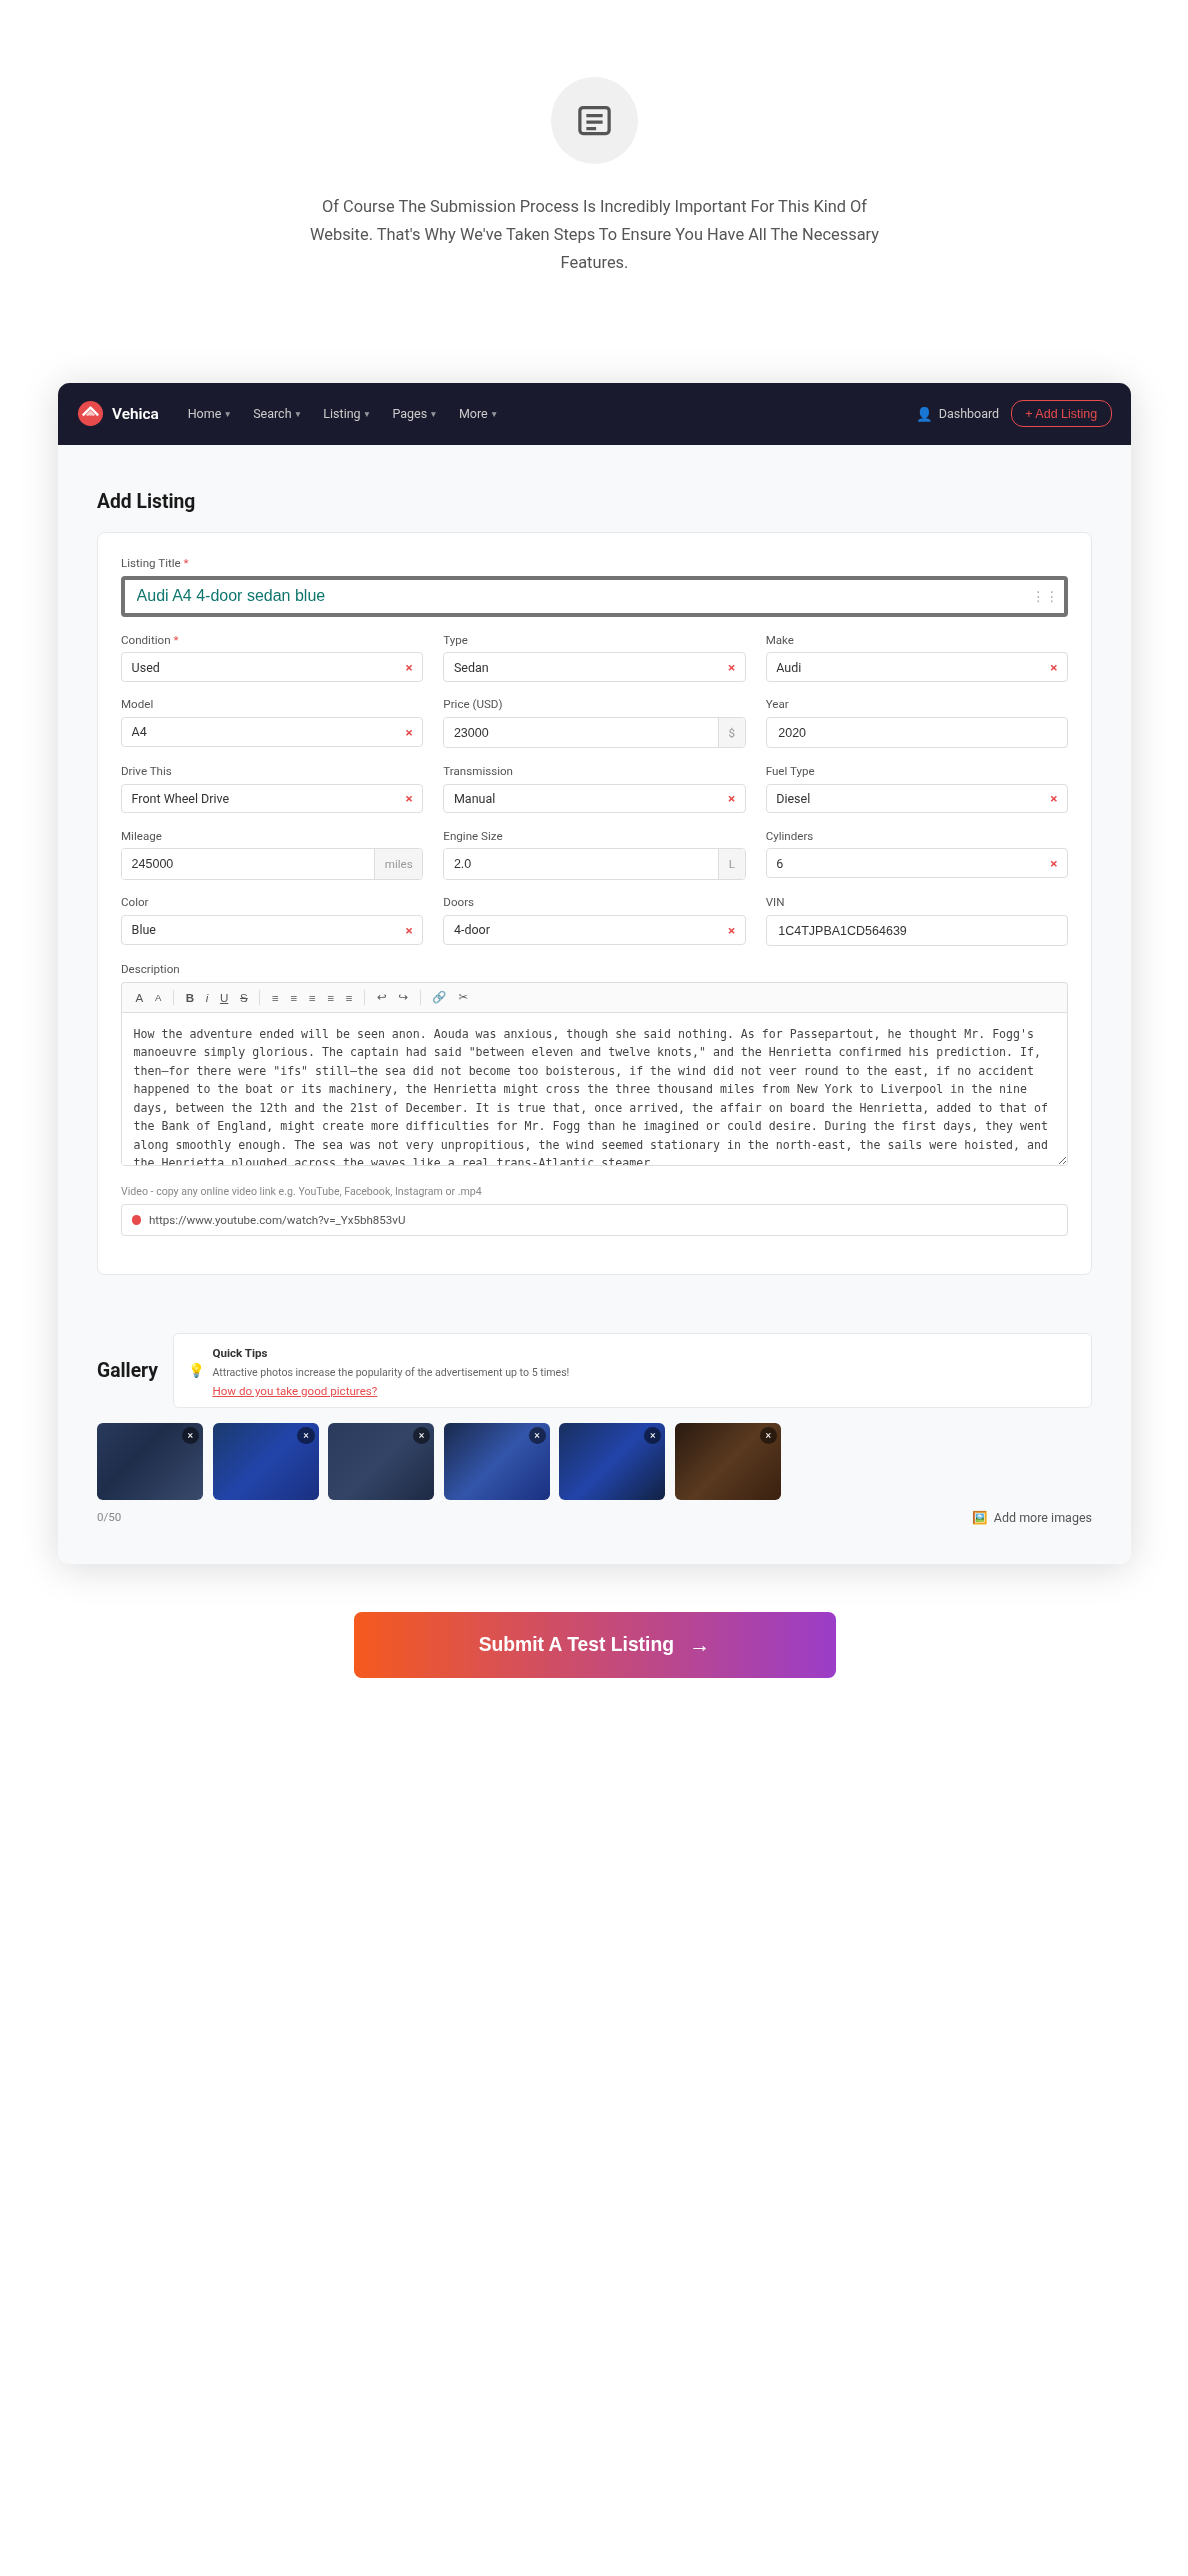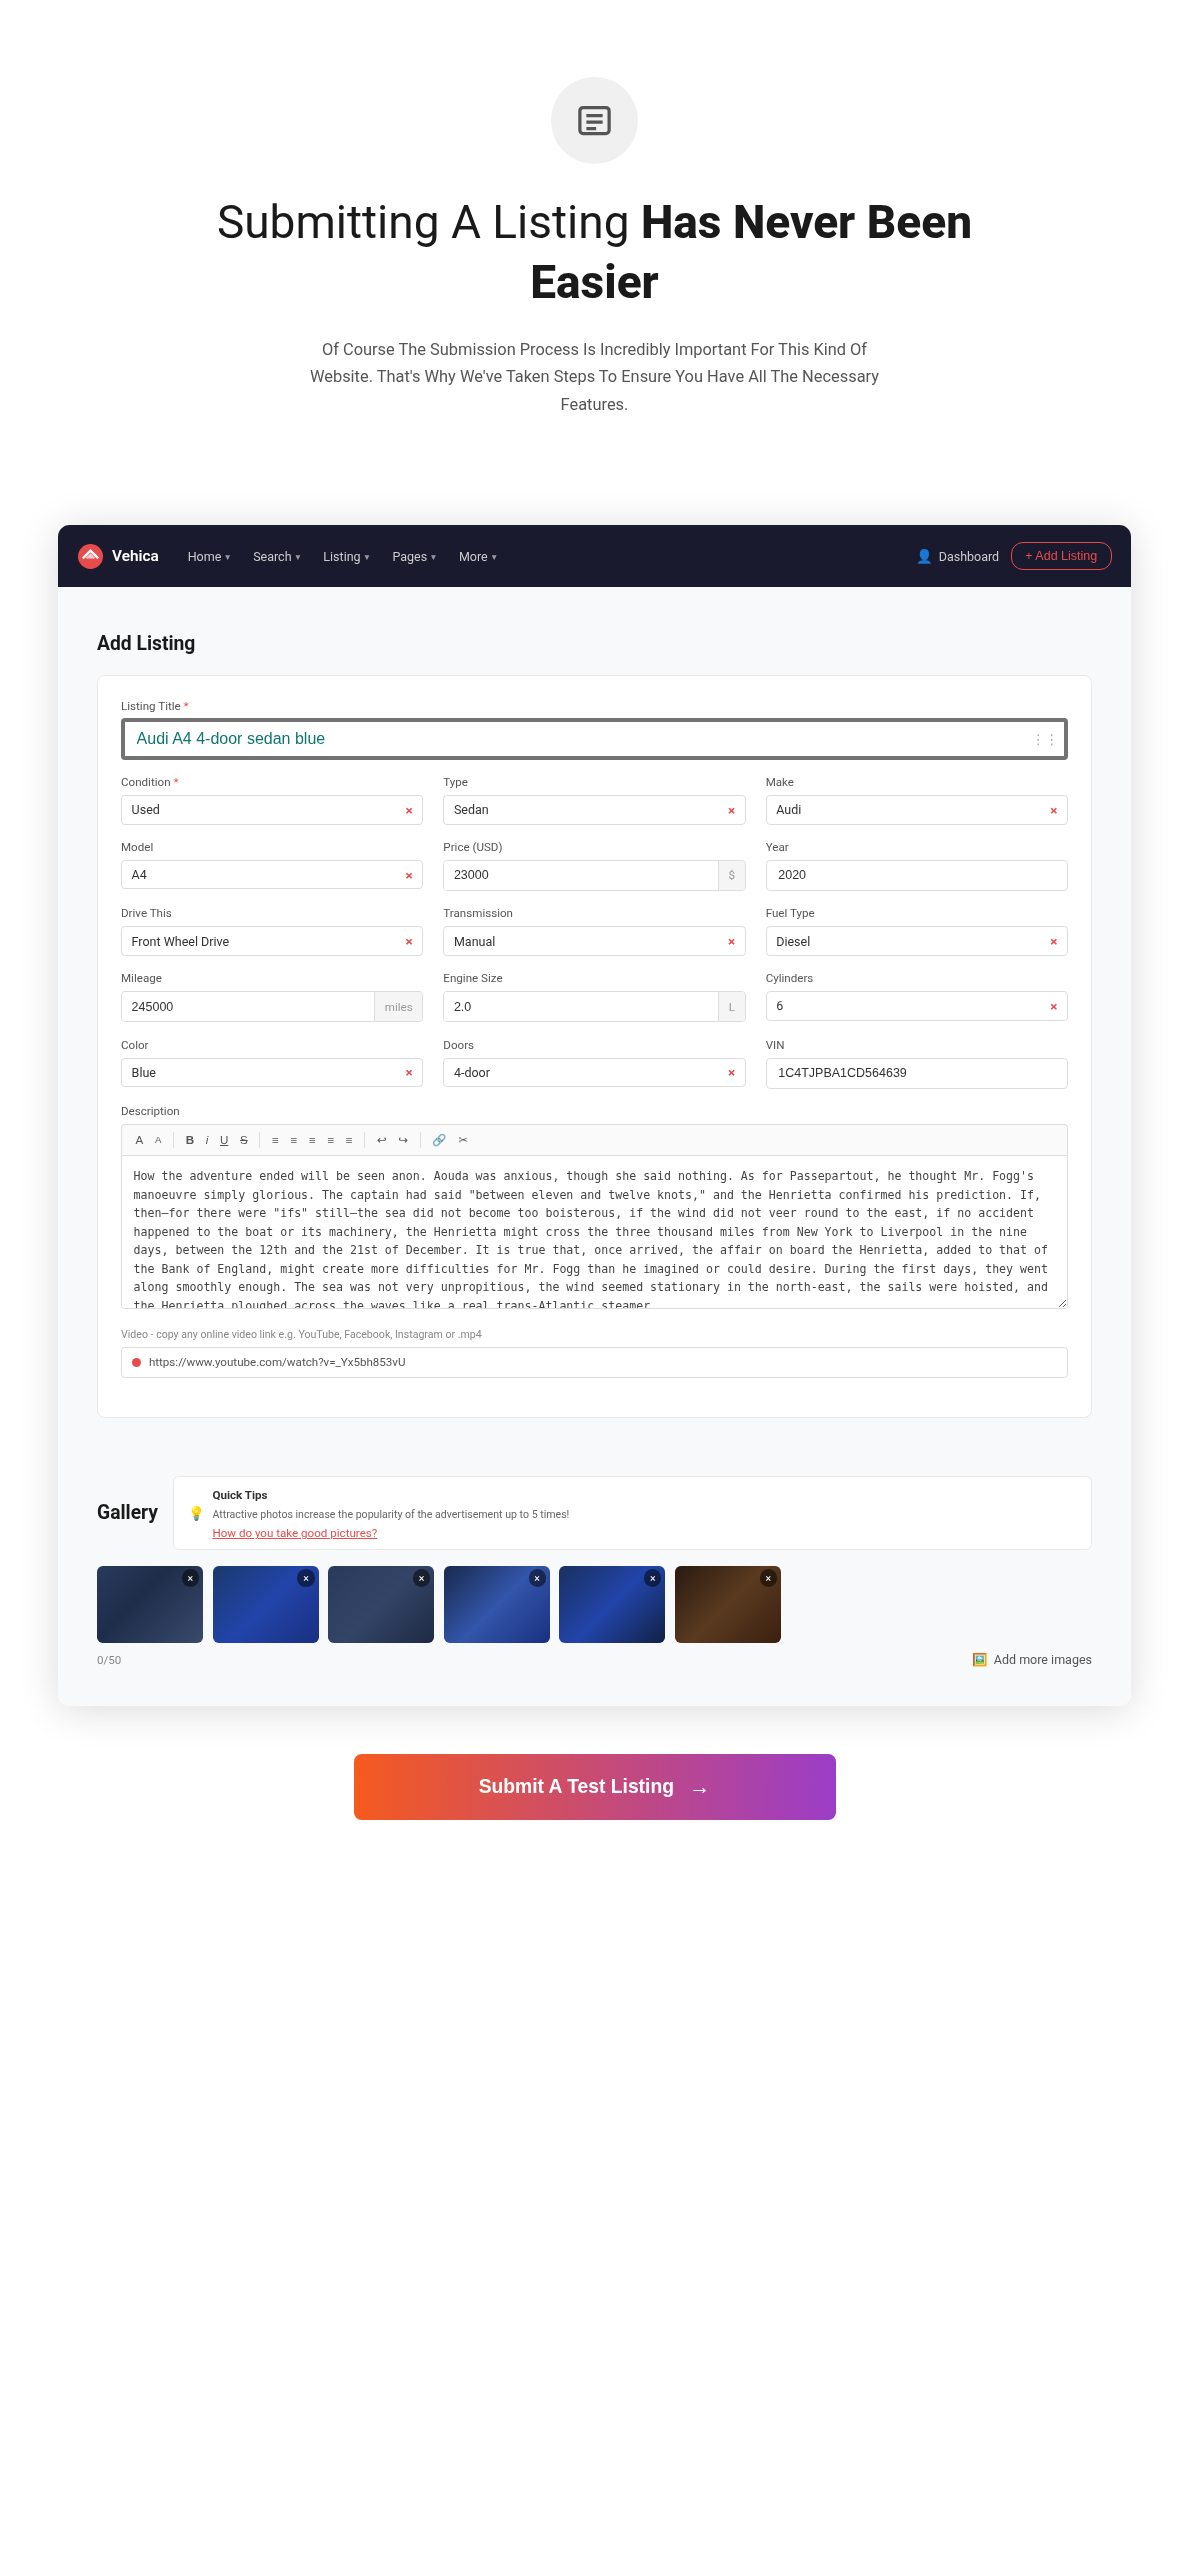--- a/index.html
+++ b/index.html
@@ -416,23 +416,20 @@
 
 <div class="hero">
   <div class="hero-icon-wrap">
     <svg viewBox="0 0 24 24" fill="none" stroke="currentColor" stroke-width="2">
       <rect x="3" y="4" width="18" height="16" rx="2"></rect>
       <line x1="7" y1="9" x2="17" y2="9"></line>
       <line x1="7" y1="13" x2="17" y2="13"></line>
       <line x1="7" y1="17" x2="13" y2="17"></line>
     </svg>
   </div>
-  <h1>
-    <span>Submitting A Listing </span><strong>Has Never Been Easier</strong>
-  </h1>
   <p>Of Course The Submission Process Is Incredibly Important For This Kind Of Website. That's Why We've Taken Steps To Ensure You Have All The Necessary Features.</p>
 </div>
 
 <div class="browser-mock">
 
   <nav class="navbar">
     <div class="navbar-brand">
 
       <svg class="logo-icon" viewBox="0 0 28 28" fill="none">
         <circle cx="14" cy="14" r="13" fill="#e84b4b"></circle>

